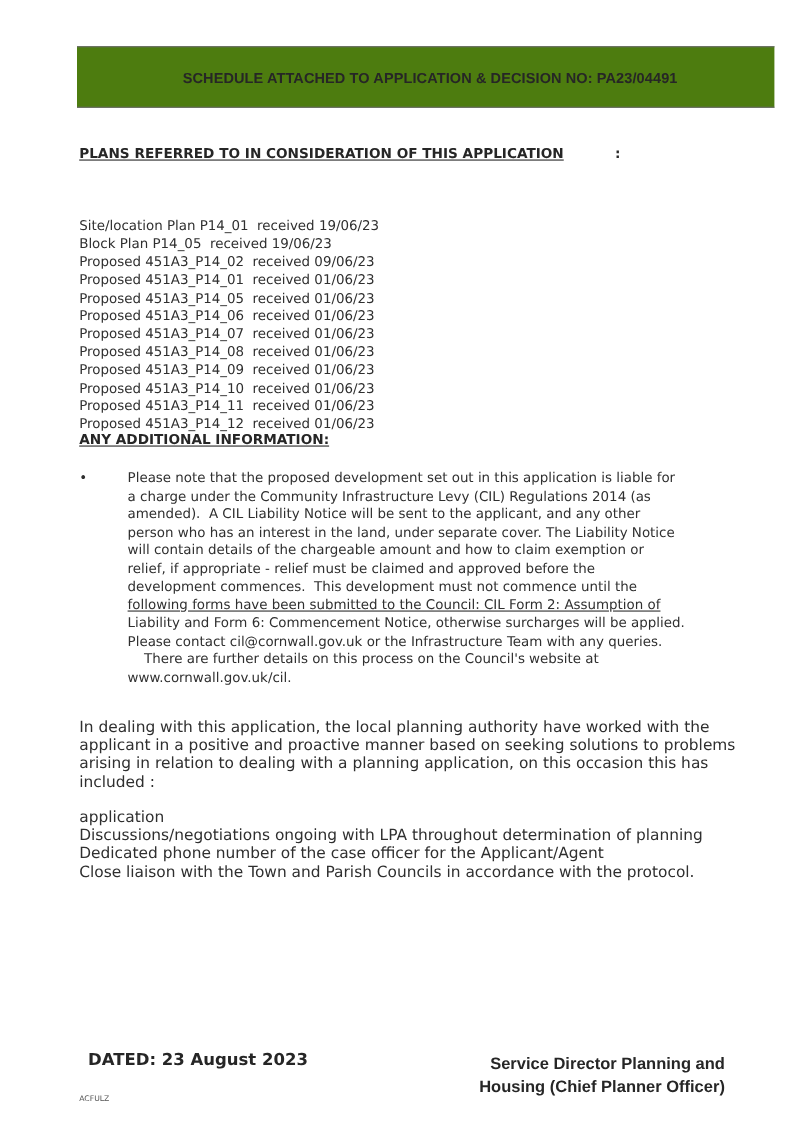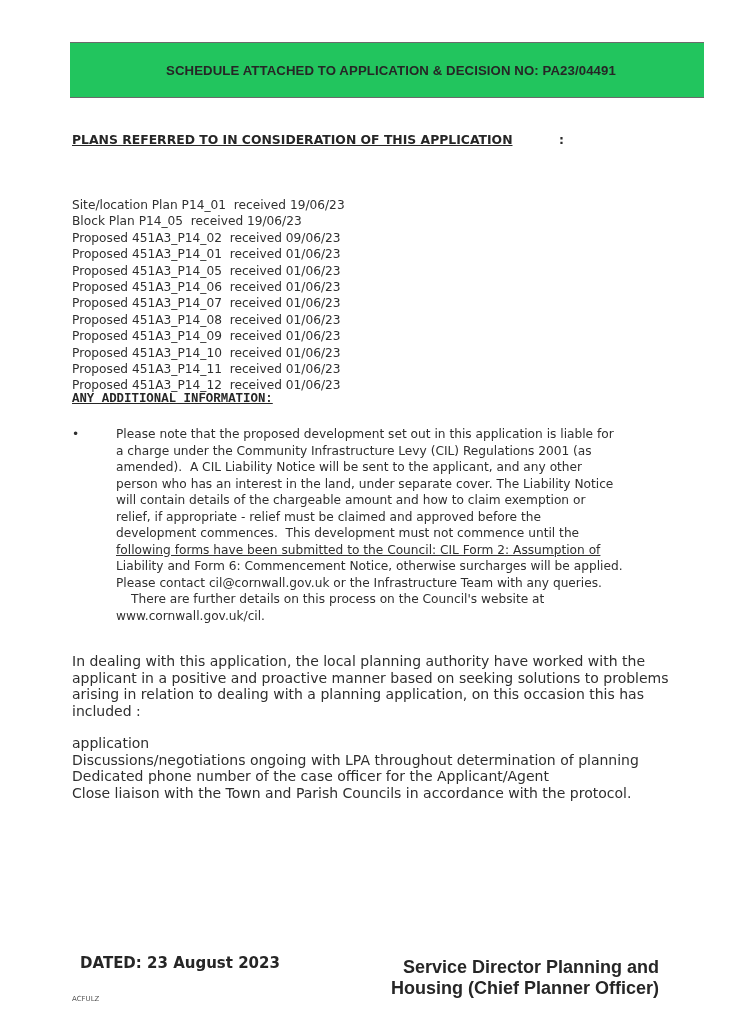--- a/index.html
+++ b/index.html
@@ -2,42 +2,42 @@
 <html><head>
   <meta charset="utf-8">
   <style>
     html, body { margin: 0; padding: 0; background: #ffffff; }
     body {
       width: 729px; height: 1024px; position: relative; overflow: hidden;
       font-family: "DejaVu Sans", sans-serif; color: #2a2a2a;
     }
     .banner {
       position: absolute; left: 70px; top: 42px; width: 634px; height: 56px;
-      background: #22c55e; border-top: 1px solid #6b6b6b; border-bottom: 1px solid #6b6b6b;
+      background: #4d7c0f; border-top: 1px solid #6b6b6b; border-bottom: 1px solid #6b6b6b;
       display: flex; align-items: center; justify-content: center; box-sizing: border-box;
     }
     .banner-title {
       font-family: "Liberation Sans", sans-serif; font-weight: bold; font-size: 13.2px;
       letter-spacing: 0.1px; color: #262626; margin-left: 8px;
     }
     .section-heading {
       position: absolute; left: 72px; font-weight: bold; font-size: 12.4px;
       text-decoration: underline; color: #262626;
     }
     .plans-list { position: absolute; left: 72px; top: 165px; font-size: 12.2px; line-height: 16.4px; color: #2f2f2f; margin-top: 32px; }
     .plans-list .row { white-space: pre; }
     .bullet-block { position: absolute; left: 72px; top: 426px; width: 640px; font-size: 12.2px; line-height: 16.5px; color: #2f2f2f; }
     .bullet-dot { position: absolute; left: 0; top: 0; }
     .bullet-text { position: absolute; left: 44px; width: 600px; }
     .para { position: absolute; left: 72px; width: 600px; font-size: 14px; line-height: 16.5px; color: #2f2f2f; }
     .para .line { display: block; white-space: nowrap; }
     .dated { position: absolute; left: 80px; top: 954px; font-weight: bold; font-size: 15px; color: #262626; }
     .signatory {
       position: absolute; right: 70px; top: 957px; text-align: right; font-family: "Liberation Sans", sans-serif;
-      font-weight: bold; font-size: 18px; line-height: 21px; color: #262626; margin-left: 32px;
+      font-weight: bold; font-size: 15px; line-height: 21px; color: #262626; margin-left: 32px;
     }
     .ref-code { position: absolute; left: 72px; top: 995px; font-size: 7px; color: #555; }
   </style>
 </head>
 <body>
 
 <div class="banner">
   <span class="banner-title">SCHEDULE ATTACHED TO APPLICATION &amp; DECISION NO:  PA23/04491</span>
 </div>
 
@@ -52,27 +52,27 @@
   <div class="row">Proposed 451A3_P14_05  received 01/06/23</div>
   <div class="row">Proposed 451A3_P14_06  received 01/06/23</div>
   <div class="row">Proposed 451A3_P14_07  received 01/06/23</div>
   <div class="row">Proposed 451A3_P14_08  received 01/06/23</div>
   <div class="row">Proposed 451A3_P14_09  received 01/06/23</div>
   <div class="row">Proposed 451A3_P14_10  received 01/06/23</div>
   <div class="row">Proposed 451A3_P14_11  received 01/06/23</div>
   <div class="row">Proposed 451A3_P14_12  received 01/06/23</div>
 </div>
 
-<div class="section-heading" style="top:392px;font-family:Liberation Mono, monospace;">ANY ADDITIONAL INFORMATION:</div>
+<div class="section-heading" style="top:392px;">ANY ADDITIONAL INFORMATION:</div>
 
 <div class="bullet-block">
   <span class="bullet-dot">•</span>
   <div class="bullet-text">
     <span class="line" style="display:block;white-space:nowrap;">Please note that the proposed development set out in this application is liable for</span>
-    <span class="line" style="display:block;white-space:nowrap;">a charge under the Community Infrastructure Levy (CIL) Regulations 2001 (as</span>
+    <span class="line" style="display:block;white-space:nowrap;">a charge under the Community Infrastructure Levy (CIL) Regulations 2014 (as</span>
     <span class="line" style="display:block;white-space:pre;">amended).  A CIL Liability Notice will be sent to the applicant, and any other</span>
     <span class="line" style="display:block;white-space:nowrap;">person who has an interest in the land, under separate cover. The Liability Notice</span>
     <span class="line" style="display:block;white-space:nowrap;">will contain details of the chargeable amount and how to claim exemption or</span>
     <span class="line" style="display:block;white-space:nowrap;">relief, if appropriate - relief must be claimed and approved before the</span>
     <span class="line" style="display:block;white-space:pre;">development commences.  This development must not commence until the</span>
     <span class="line" style="display:block;white-space:nowrap;text-decoration:underline;">following forms have been submitted to the Council: CIL Form 2: Assumption of</span>
     <span class="line" style="display:block;white-space:nowrap;">Liability and Form 6: Commencement Notice, otherwise surcharges will be applied.</span>
     <span class="line" style="display:block;white-space:nowrap;">Please contact cil@cornwall.gov.uk or the Infrastructure Team with any queries.</span>
     <span class="line" style="display:block;white-space:nowrap;margin-left:15px;">There are further details on this process on the Council's website at</span>
     <span class="line" style="display:block;white-space:nowrap;">www.cornwall.gov.uk/cil.</span>

